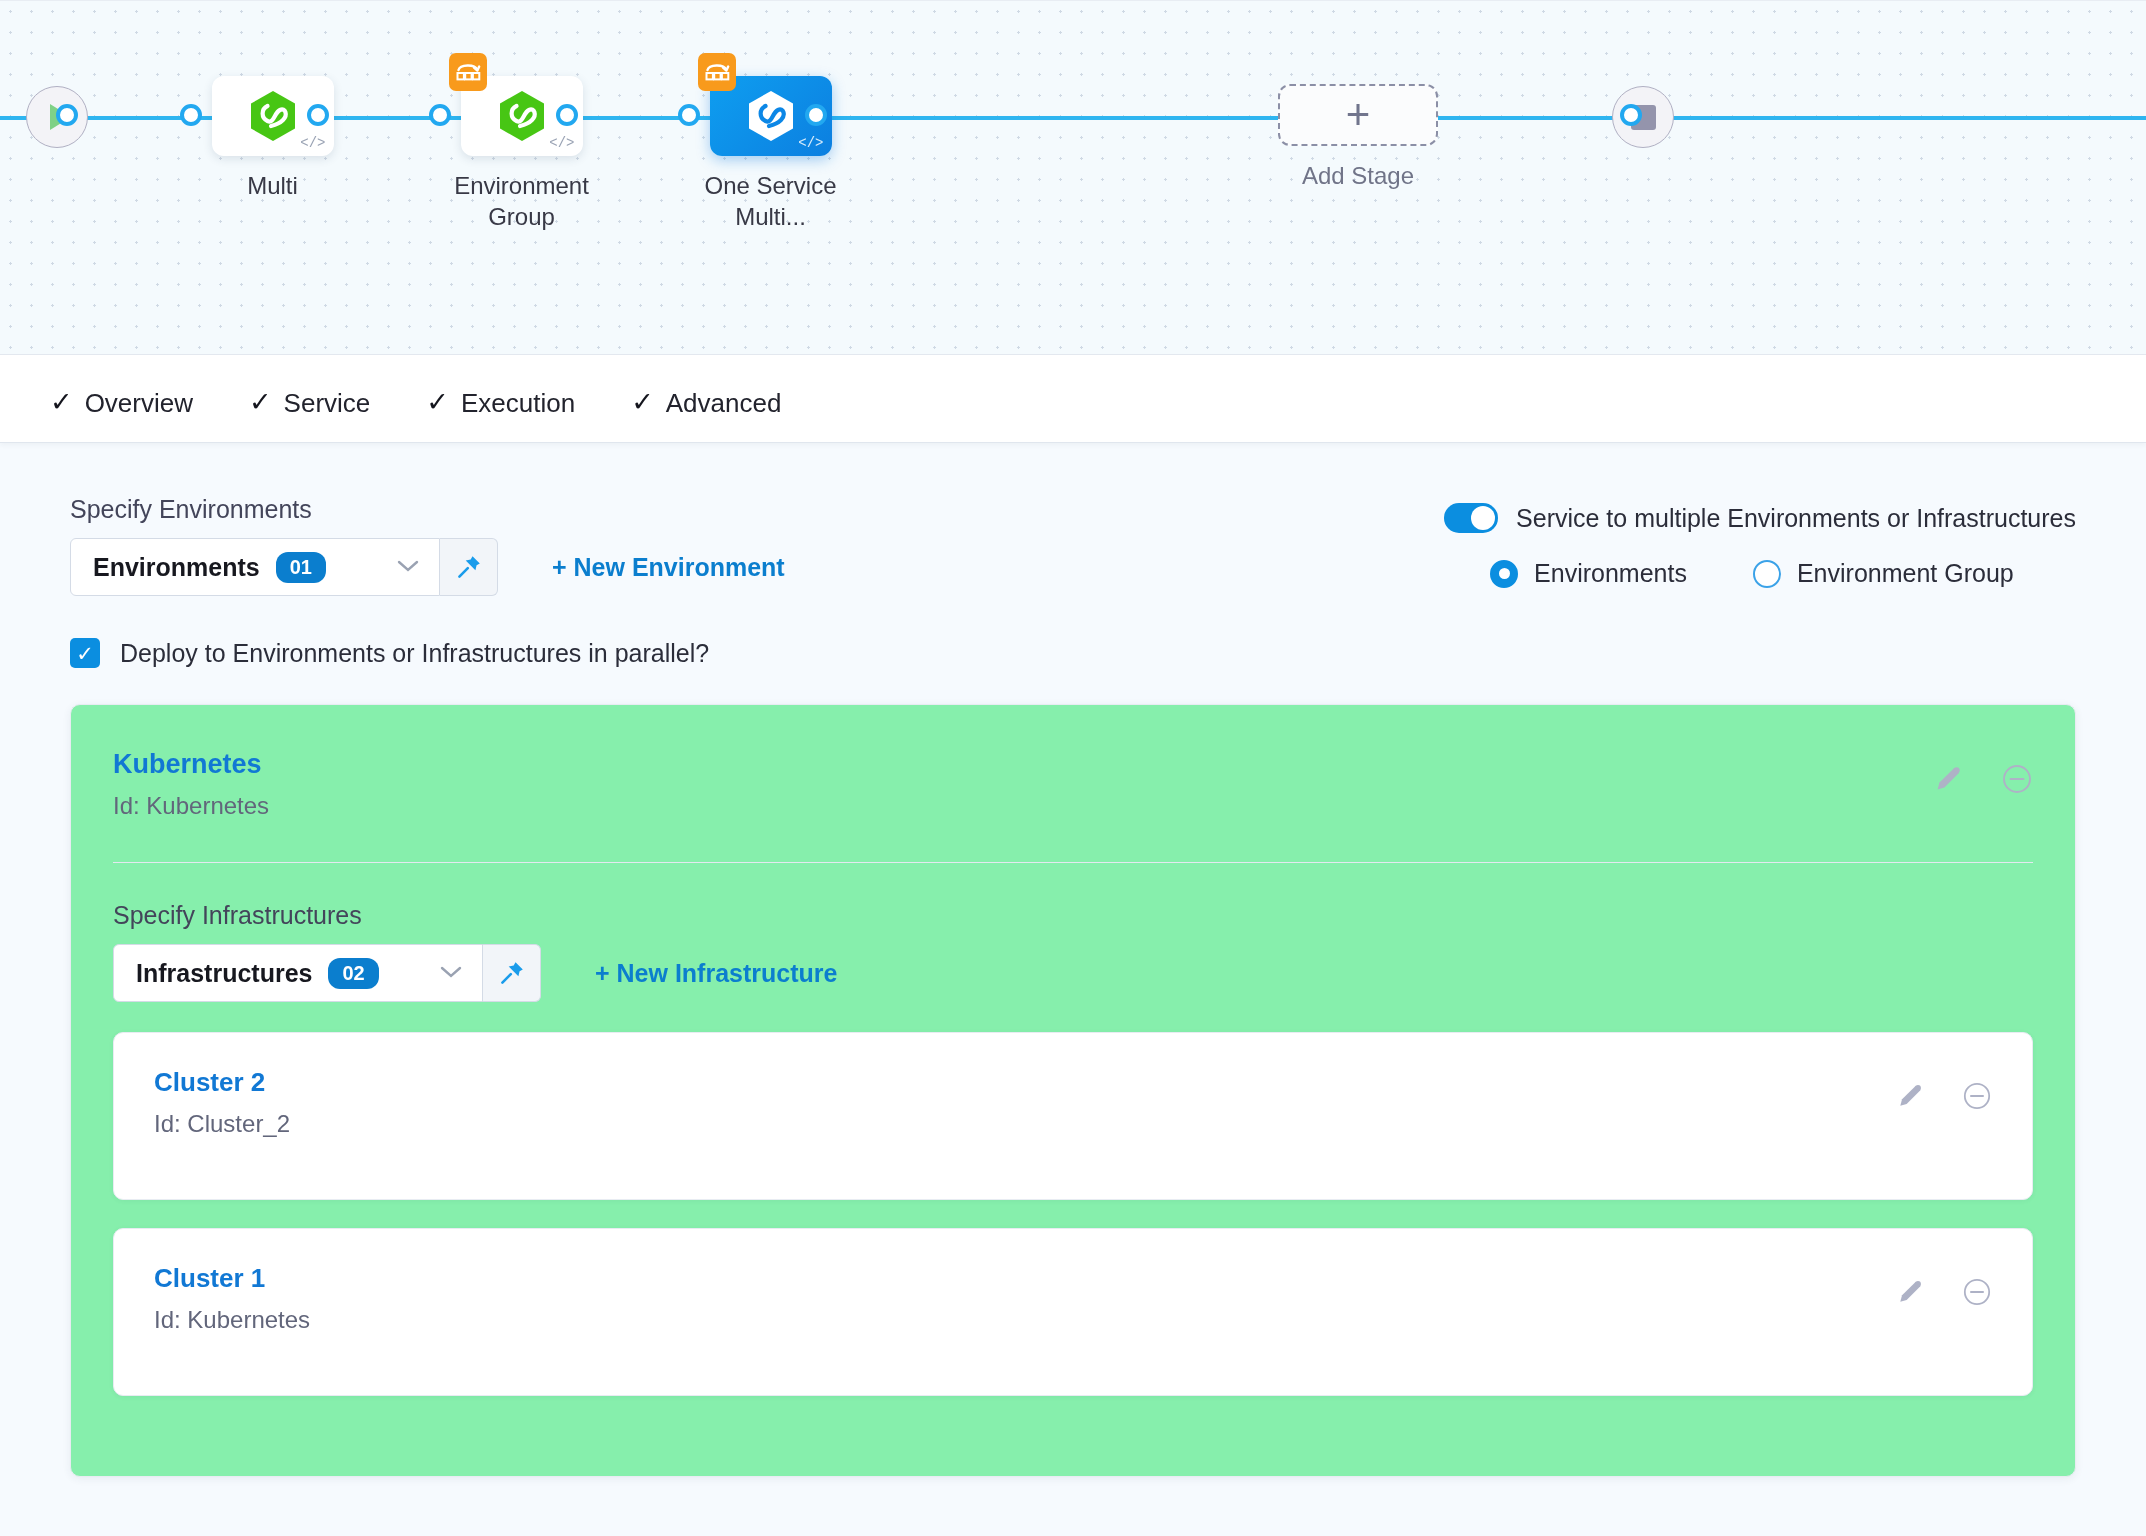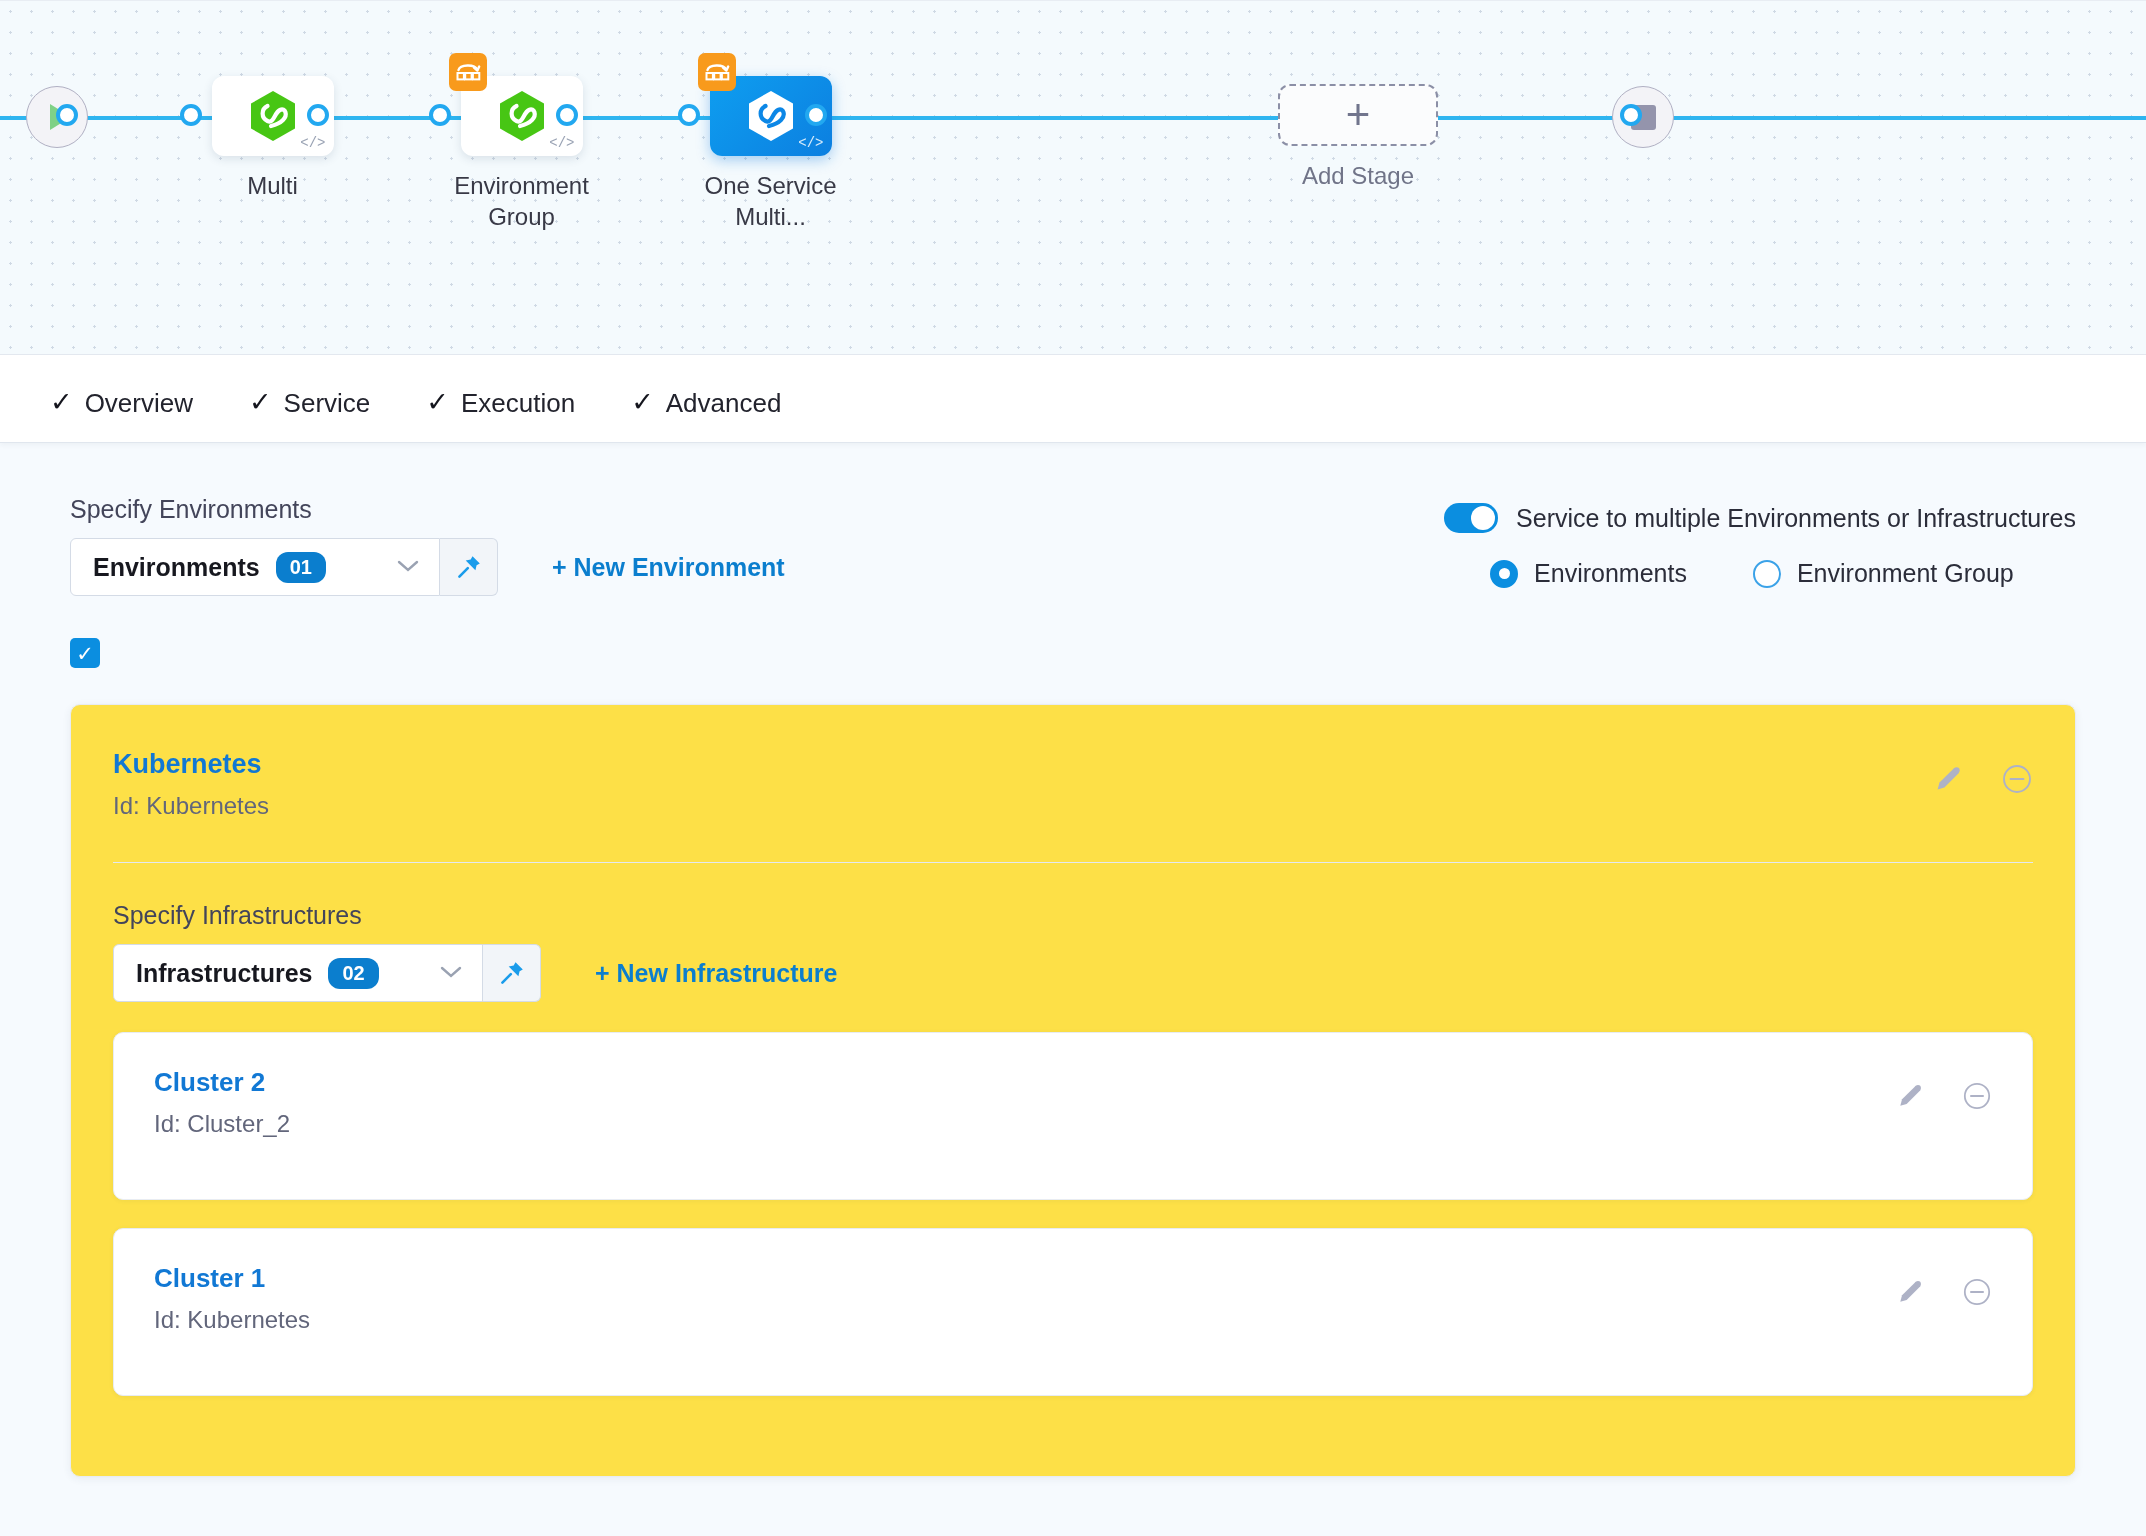--- a/index.html
+++ b/index.html
@@ -177,21 +177,21 @@
   .cbox {
     width: 30px; height: 30px; border-radius: 5px; background: #0b8ee0;
     display: flex; align-items: center; justify-content: center; flex: none; cursor: pointer;
   }
   .cbox-tick { color: #fff; font-size: 21px; line-height: 1; }
   .checkbox-label { font-size: 25px; color: #2b2d3a; }
 
   
   .env-panel {
     margin-top: 36px;
-    background: #fde047;
+    background: #86efac;
     border: 1px solid #e8ecf2;
     border-radius: 10px;
     box-shadow: 0 2px 8px rgba(40,60,90,0.07);
     padding: 44px 42px 52px 42px;
   }
   .card-head { display: flex; align-items: flex-start; }
   .card-title { font-size: 27px; color: #1178d4; font-weight: bold; }
   .card-sub { font-size: 24px; color: #62667b; margin-top: 12px; }
   .icon-actions { margin-left: auto; display: flex; align-items: center; gap: 38px; padding-top: 14px; }
   .icon-btn { cursor: pointer; display: flex; align-items: center; justify-content: center; }
@@ -357,20 +357,21 @@
           <span class="radio-label">Environment Group</span>
         </div>
       </div>
     </div>
   </div>
 
   <div class="checkbox-row">
     <span class="cbox">
       <span class="cbox-tick">✓</span>
     </span>
+    <span class="checkbox-label">Deploy to Environments or Infrastructures in parallel?</span>
   </div>
 
   <div class="env-panel">
     <div class="card-head">
       <div>
         <div class="card-title">Kubernetes</div>
         <div class="card-sub">Id: Kubernetes</div>
       </div>
       <div class="icon-actions">
         <span class="icon-btn">

